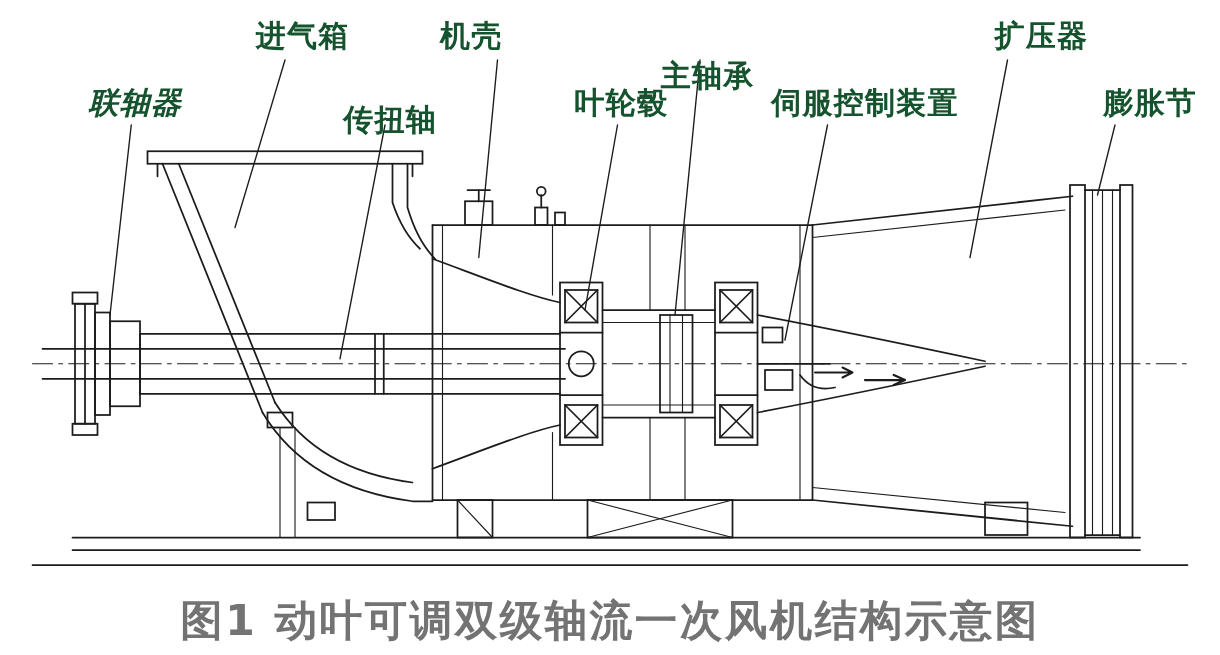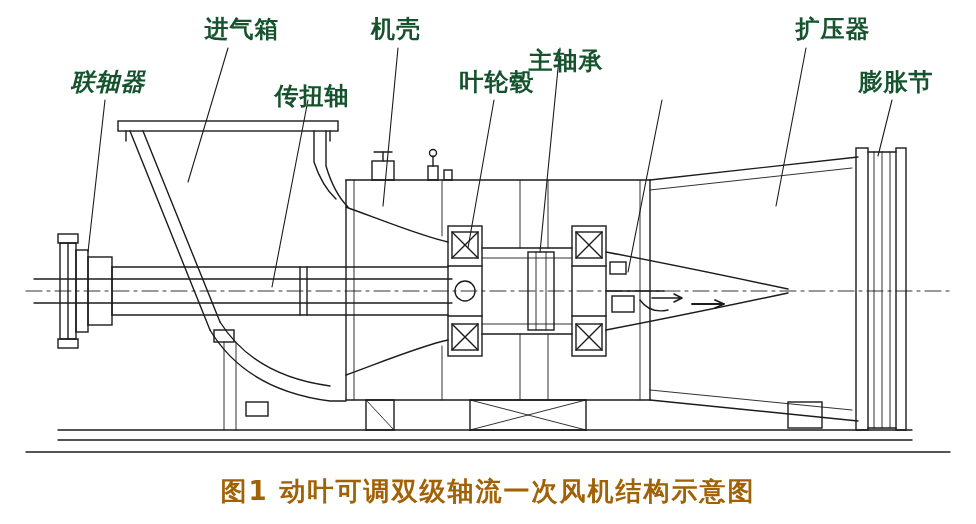--- a/index.html
+++ b/index.html
@@ -28,24 +28,24 @@
     letter-spacing: 1px;
     color: #14532d;
     white-space: nowrap;
     line-height: 1;
   }
   .figure-caption {
     position: absolute;
     left: 50%;
     top: 474px;
     transform: translateX(-50%);
-    font-size: 26px;
+    font-size: 34px;
     font-weight: 700;
     letter-spacing: 2px;
-    color: #a16207;
+    color: #737373;
     white-space: nowrap;
   }
 </style>
 </head>
 <body>
 
 <div class="figure-wrap">
 
   <svg class="diagram-svg" width="976" height="524" viewBox="0 0 976 524" xmlns="http://www.w3.org/2000/svg">
     <g stroke="#1c1c1c" fill="none" stroke-width="1.4" stroke-linecap="round">
@@ -204,21 +204,22 @@
         <line x1="662" y1="100" x2="628" y2="272"></line>
         <line x1="806" y1="48" x2="776" y2="206"></line>
         <line x1="892" y1="100" x2="878" y2="156"></line>
       </g>
     </g>
   </svg>
 
   <div class="part-label" style="left:108px; top:70px;font-style:italic;">联轴器</div>
   <div class="part-label" style="left:242px; top:17px;">进气箱</div>
   <div class="part-label" style="left:312px; top:84px;">传扭轴</div>
-  <div class="part-label" style="left:396px; top:17px;">机壳</div>
+  <div class="part-label" style="left:377px; top:17px;">机壳</div>
   <div class="part-label" style="left:497px; top:70px;text-align:center;">叶轮毂</div>
   <div class="part-label" style="left:566px; top:17px;margin-top:32px;">主轴承</div>
+  <div class="part-label" style="left:692px; top:70px;">伺服控制装置</div>
   <div class="part-label" style="left:833px; top:17px;">扩压器</div>
-  <div class="part-label" style="left:896px; top:70px;text-align:center;">膨胀节</div>
+  <div class="part-label" style="left:920px; top:70px;text-align:center;">膨胀节</div>
 
   <div class="figure-caption">图1  动叶可调双级轴流一次风机结构示意图</div>
 
 </div>
 
 </body></html>

